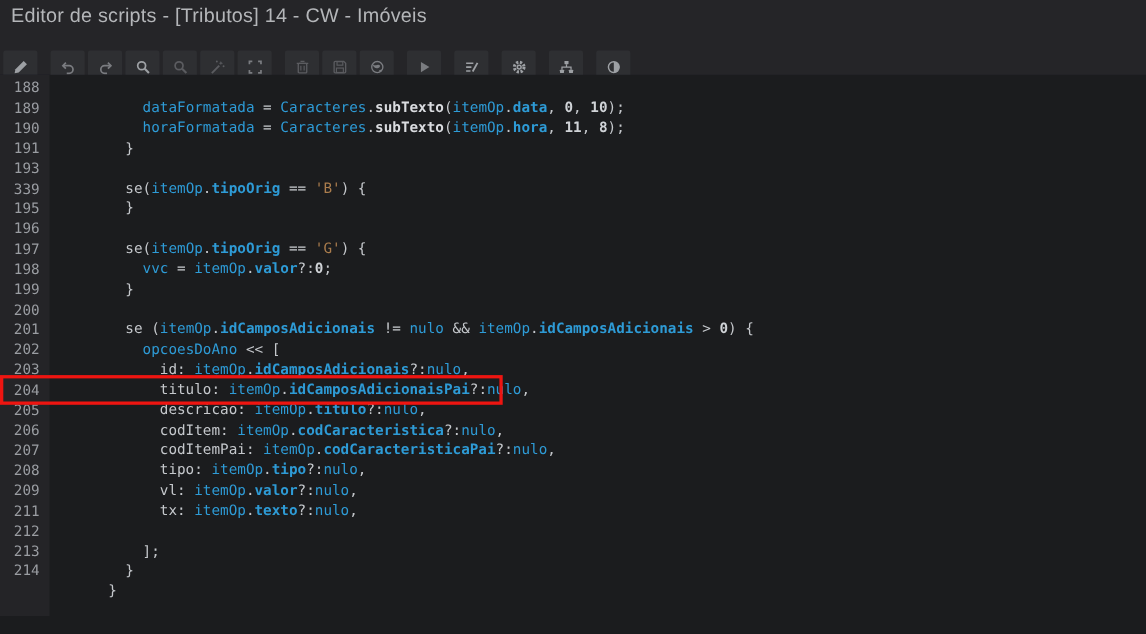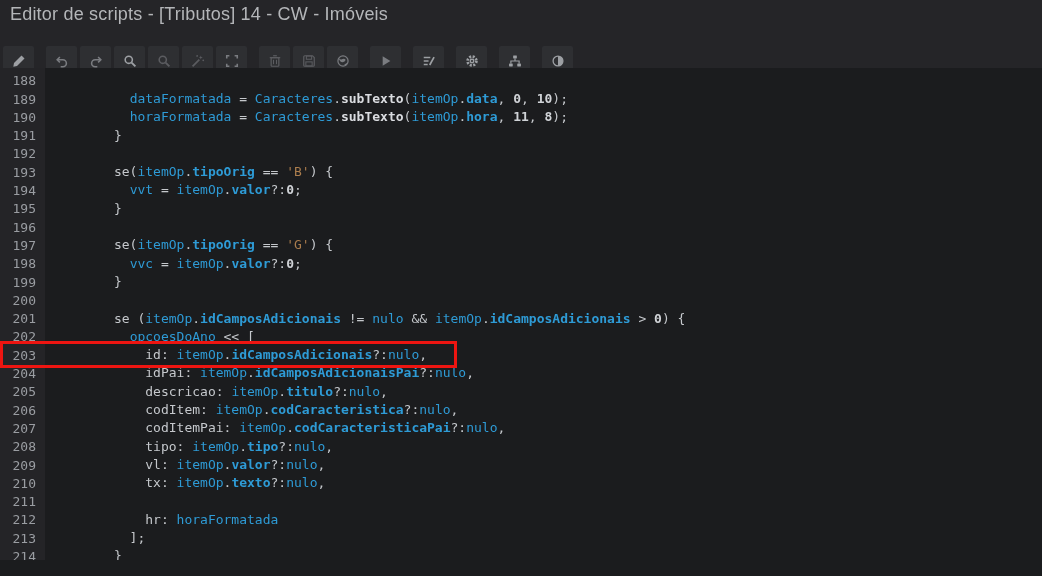--- a/index.html
+++ b/index.html
@@ -174,38 +174,36 @@
 </div>
 
 <div class="editor" id="editor">
   <div class="gutter-bg"></div>
   <div class="code" id="code">
       <div class="row"><span class="ln">187</span><span class="lc"><span class="tk-d">        </span><span class="tk-v">dataFormatada</span><span class="tk-d"> = </span><span class="tk-v">Caracteres</span><span class="tk-d">.</span><span class="tk-f">subTexto</span><span class="tk-d">(</span><span class="tk-v">itemOp</span><span class="tk-d">.</span><span class="tk-p">data</span><span class="tk-d">, </span><span class="tk-n">0</span><span class="tk-d">, </span><span class="tk-n">10</span><span class="tk-d">);</span></span></div>
       <div class="row"><span class="ln">188</span><span class="lc"><span class="tk-d">        </span><span class="tk-v">horaFormatada</span><span class="tk-d"> = </span><span class="tk-v">Caracteres</span><span class="tk-d">.</span><span class="tk-f">subTexto</span><span class="tk-d">(</span><span class="tk-v">itemOp</span><span class="tk-d">.</span><span class="tk-p">hora</span><span class="tk-d">, </span><span class="tk-n">11</span><span class="tk-d">, </span><span class="tk-n">8</span><span class="tk-d">);</span></span></div>
       <div class="row"><span class="ln">189</span><span class="lc"><span class="tk-d">      }</span></span></div>
       <div class="row"><span class="ln">190</span><span class="lc"></span></div>
       <div class="row"><span class="ln">191</span><span class="lc"><span class="tk-d">      se(</span><span class="tk-v">itemOp</span><span class="tk-d">.</span><span class="tk-p">tipoOrig</span><span class="tk-d"> == </span><span class="tk-s">'B'</span><span class="tk-d">) {</span></span></div>
-      <div class="row"><span class="ln">192</span><span class="lc"><span class="tk-d">        </span><span class="tk-v">vvt</span><span class="tk-d"> = </span><span class="tk-v">itemOp</span><span class="tk-d">.</span><span class="tk-p">valor</span><span class="tk-d">?:</span><span class="tk-n">0</span><span class="tk-d">;</span></span></div>
       <div class="row"><span class="ln">193</span><span class="lc"><span class="tk-d">      }</span></span></div>
-      <div class="row"><span class="ln">194</span><span class="lc"></span></div>
+      <div class="row"><span class="ln">339</span><span class="lc"></span></div>
       <div class="row"><span class="ln">195</span><span class="lc"><span class="tk-d">      se(</span><span class="tk-v">itemOp</span><span class="tk-d">.</span><span class="tk-p">tipoOrig</span><span class="tk-d"> == </span><span class="tk-s">'G'</span><span class="tk-d">) {</span></span></div>
       <div class="row"><span class="ln">196</span><span class="lc"><span class="tk-d">        </span><span class="tk-v">vvc</span><span class="tk-d"> = </span><span class="tk-v">itemOp</span><span class="tk-d">.</span><span class="tk-p">valor</span><span class="tk-d">?:</span><span class="tk-n">0</span><span class="tk-d">;</span></span></div>
       <div class="row"><span class="ln">197</span><span class="lc"><span class="tk-d">      }</span></span></div>
       <div class="row"><span class="ln">198</span><span class="lc"></span></div>
       <div class="row"><span class="ln">199</span><span class="lc"><span class="tk-d">      se (</span><span class="tk-v">itemOp</span><span class="tk-d">.</span><span class="tk-p">idCamposAdicionais</span><span class="tk-d"> != </span><span class="tk-v">nulo</span><span class="tk-d"> &amp;&amp; </span><span class="tk-v">itemOp</span><span class="tk-d">.</span><span class="tk-p">idCamposAdicionais</span><span class="tk-d"> &gt; </span><span class="tk-n">0</span><span class="tk-d">) {</span></span></div>
       <div class="row"><span class="ln">200</span><span class="lc"><span class="tk-d">        </span><span class="tk-v">opcoesDoAno</span><span class="tk-d"> &lt;&lt; [</span></span></div>
       <div class="row"><span class="ln">201</span><span class="lc"><span class="tk-d">          id: </span><span class="tk-v">itemOp</span><span class="tk-d">.</span><span class="tk-p">idCamposAdicionais</span><span class="tk-d">?:</span><span class="tk-v">nulo</span><span class="tk-d">,</span></span></div>
-      <div class="row"><span class="ln">202</span><span class="lc"><span class="tk-d">          idPai: </span><span class="tk-v">itemOp</span><span class="tk-d">.</span><span class="tk-p">idCamposAdicionaisPai</span><span class="tk-d">?:</span><span class="tk-v">nulo</span><span class="tk-d">,</span></span></div>
+      <div class="row"><span class="ln">202</span><span class="lc"><span class="tk-d">          titulo: </span><span class="tk-v">itemOp</span><span class="tk-d">.</span><span class="tk-p">idCamposAdicionaisPai</span><span class="tk-d">?:</span><span class="tk-v">nulo</span><span class="tk-d">,</span></span></div>
       <div class="row"><span class="ln">203</span><span class="lc"><span class="tk-d">          descricao: </span><span class="tk-v">itemOp</span><span class="tk-d">.</span><span class="tk-p">titulo</span><span class="tk-d">?:</span><span class="tk-v">nulo</span><span class="tk-d">,</span></span></div>
       <div class="row"><span class="ln">204</span><span class="lc"><span class="tk-d">          codItem: </span><span class="tk-v">itemOp</span><span class="tk-d">.</span><span class="tk-p">codCaracteristica</span><span class="tk-d">?:</span><span class="tk-v">nulo</span><span class="tk-d">,</span></span></div>
       <div class="row"><span class="ln">205</span><span class="lc"><span class="tk-d">          codItemPai: </span><span class="tk-v">itemOp</span><span class="tk-d">.</span><span class="tk-p">codCaracteristicaPai</span><span class="tk-d">?:</span><span class="tk-v">nulo</span><span class="tk-d">,</span></span></div>
       <div class="row"><span class="ln">206</span><span class="lc"><span class="tk-d">          tipo: </span><span class="tk-v">itemOp</span><span class="tk-d">.</span><span class="tk-p">tipo</span><span class="tk-d">?:</span><span class="tk-v">nulo</span><span class="tk-d">,</span></span></div>
       <div class="row"><span class="ln">207</span><span class="lc"><span class="tk-d">          vl: </span><span class="tk-v">itemOp</span><span class="tk-d">.</span><span class="tk-p">valor</span><span class="tk-d">?:</span><span class="tk-v">nulo</span><span class="tk-d">,</span></span></div>
       <div class="row"><span class="ln">208</span><span class="lc"><span class="tk-d">          tx: </span><span class="tk-v">itemOp</span><span class="tk-d">.</span><span class="tk-p">texto</span><span class="tk-d">?:</span><span class="tk-v">nulo</span><span class="tk-d">,</span></span></div>
       <div class="row"><span class="ln">209</span></div>
-      <div class="row"><span class="ln">210</span><span class="lc"><span class="tk-d">          hr: </span><span class="tk-v">horaFormatada</span></span></div>
       <div class="row"><span class="ln">211</span><span class="lc"><span class="tk-d">        ];</span></span></div>
       <div class="row"><span class="ln">212</span><span class="lc"><span class="tk-d">      }</span></span></div>
       <div class="row"><span class="ln">213</span><span class="lc"><span class="tk-d">    }</span></span></div>
       <div class="row"><span class="ln">214</span><span class="lc"></span></div>
     </div>
   <div class="hl-box" id="hlbox" style="top: 272.8px; border-color: rgb(238, 21, 17);"></div>
 </div>
 
 </body></html>

